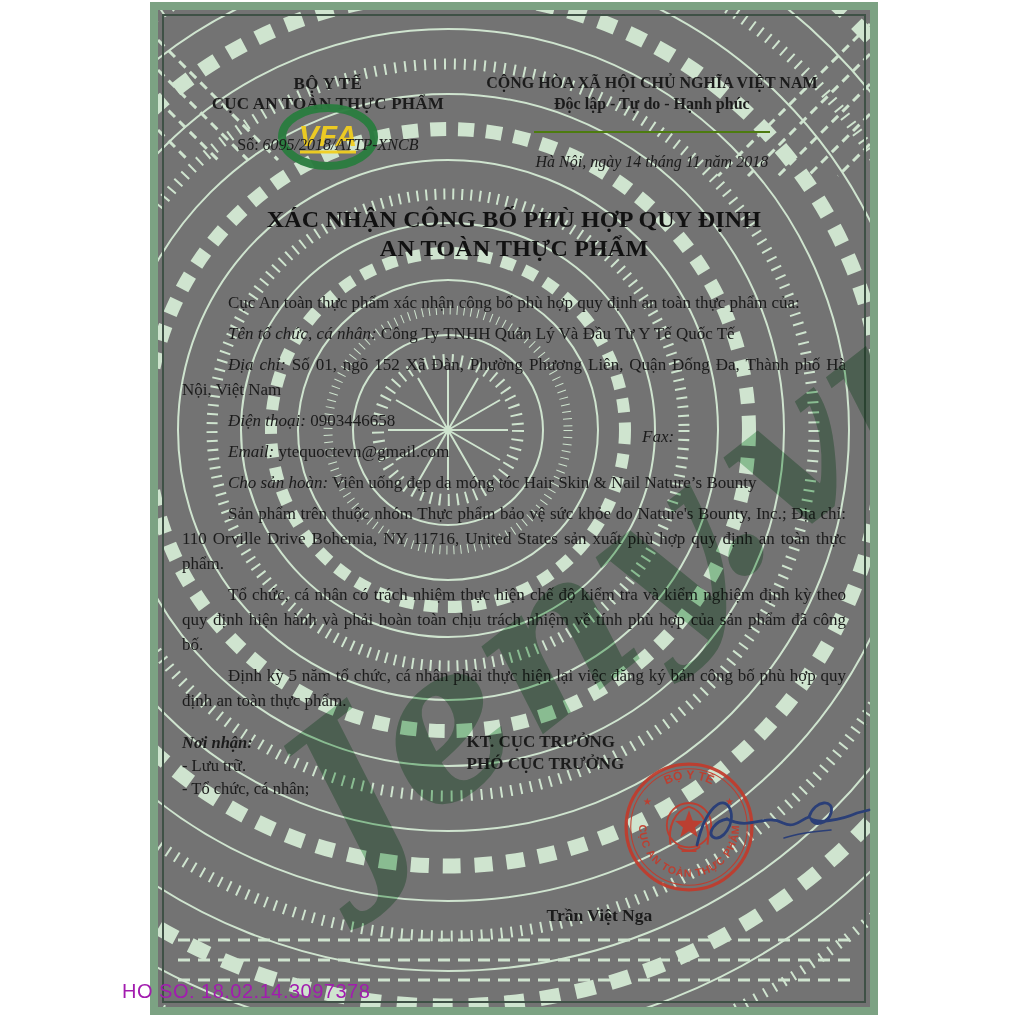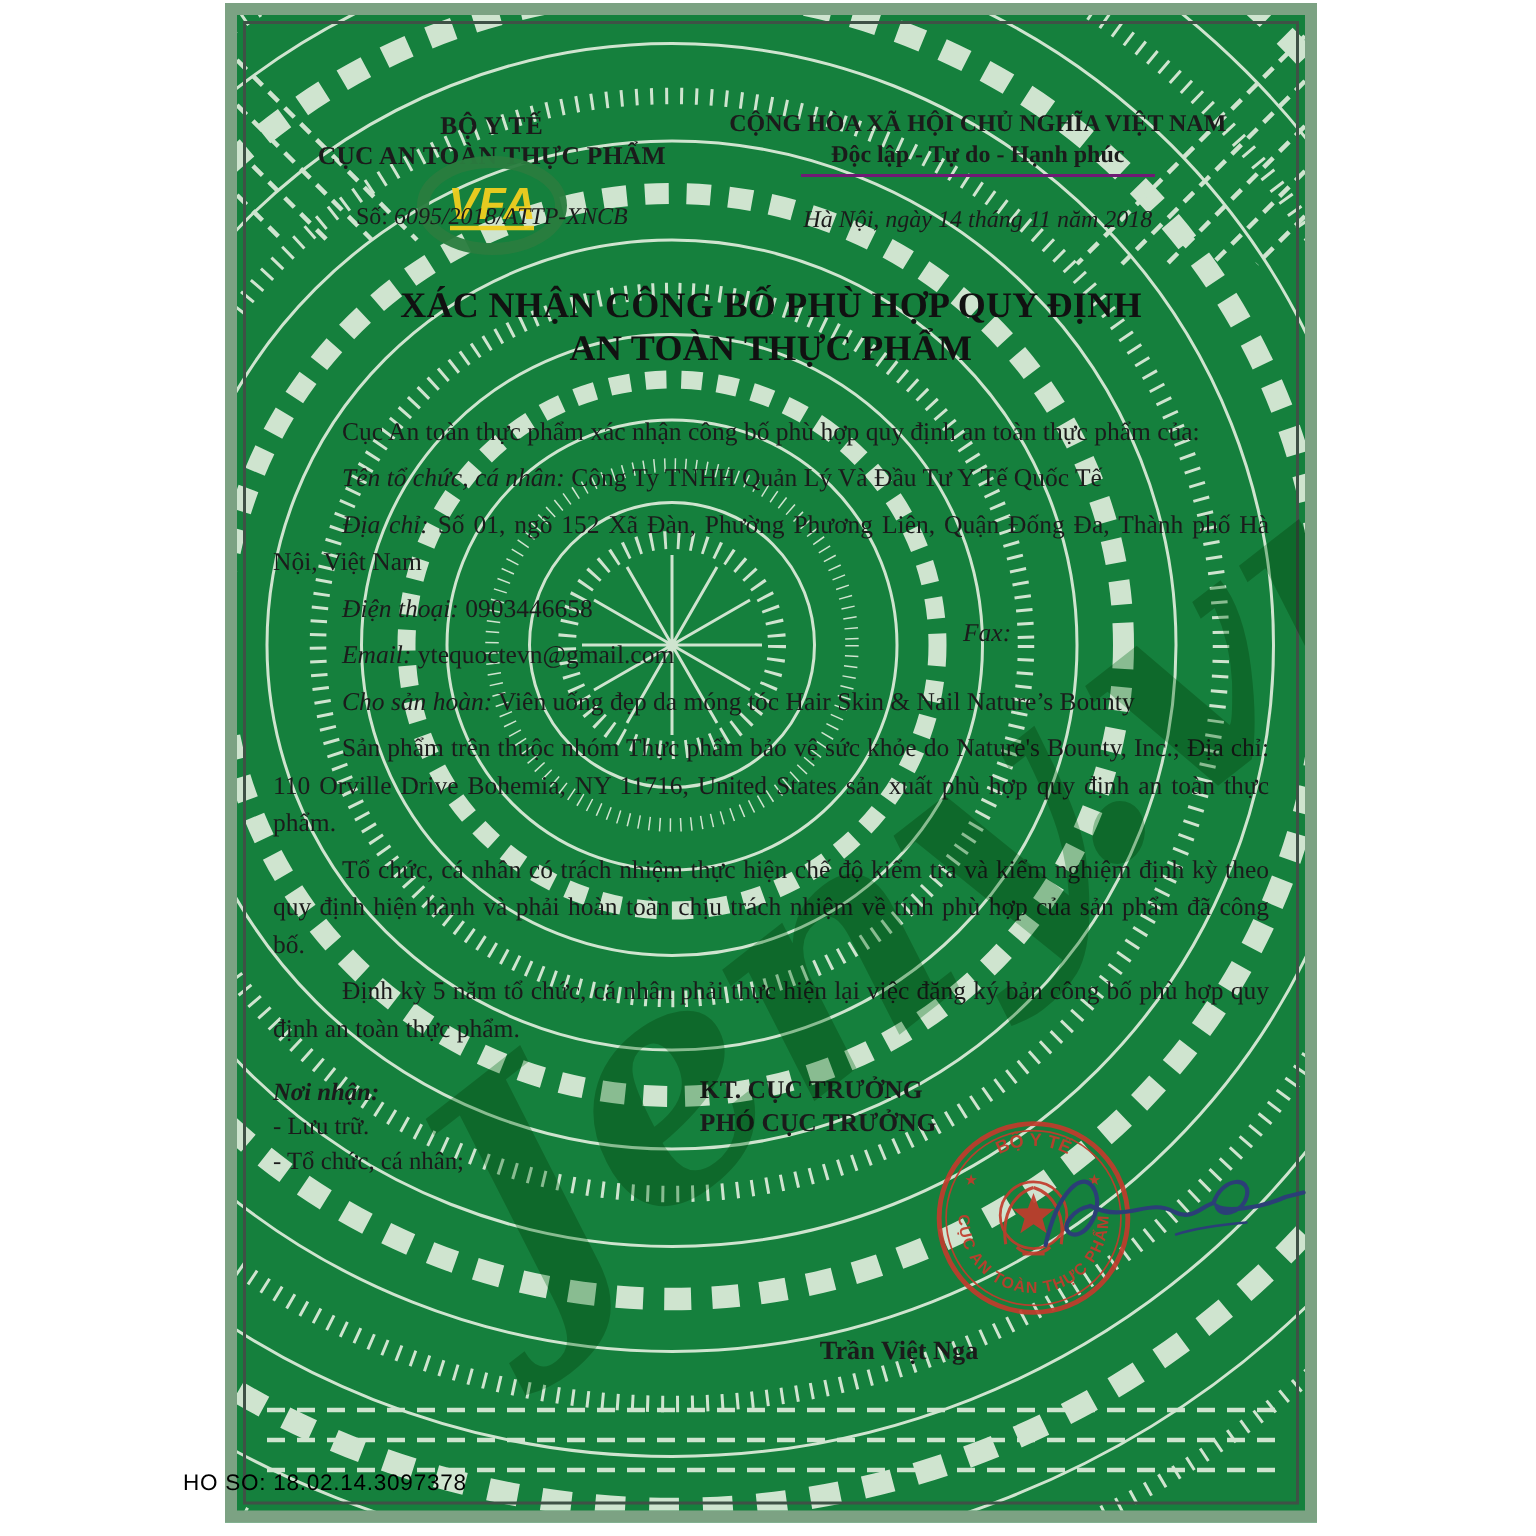--- a/index.html
+++ b/index.html
@@ -1,36 +1,36 @@
 <!DOCTYPE html>
 <html><head>
 <meta charset="utf-8">
 <style>
   html,body{margin:0;padding:0;background:#ffffff;}
   .canvas{position:relative;width:1024px;height:1024px;background:#ffffff;overflow:hidden;
           font-family:"Liberation Serif", serif;color:#1b1b1b;}
   
   .page{position:absolute;left:150px;top:2px;width:728px;height:1013px;box-sizing:border-box;
-        border:8px solid #7ca283;background:#15803d;}
+        border:8px solid #7ca283;background:#737373;}
   .inner-border{position:absolute;inset:4px;border:2px solid #3f5146;pointer-events:none;z-index:2;}
   
   .pattern{position:absolute;inset:0;z-index:0;}
   
   .content{position:absolute;inset:0;z-index:3;padding:64px 24px 0 24px;box-sizing:border-box;}
   .header-row{display:flex;align-items:flex-start;}
   .hdr-left{width:300px;margin-left:6px;text-align:center;position:relative;}
   .hdr-left .ministry{font-weight:bold;font-size:17px;letter-spacing:.3px;}
   .hdr-left .dept{font-weight:bold;font-size:17px;letter-spacing:.2px;}
   .vfa-logo{position:absolute;left:50%;top:30px;transform:translateX(-50%);z-index:0;opacity:.95;}
   .num-line{position:relative;z-index:1;margin-top:22px;font-size:16px;}
   .num-line .num-val{font-style:italic;}
   .hdr-right{margin-left:auto;margin-right:10px;width:395px;text-align:center;}
   .hdr-right .country{font-weight:bold;font-size:16px;}
   .hdr-right .motto{display:inline-block;font-weight:bold;font-size:16px;margin-top:3px;
-                    padding:0 20px 3px 20px;border-bottom:2px solid #701a75;}
+                    padding:0 20px 18px 20px;border-bottom:2px solid #4d7c0f;}
   .hdr-right .dateline{font-style:italic;font-size:16px;margin-top:20px;}
   .doc-title{margin-top:34px;text-align:center;font-weight:bold;font-size:24px;line-height:1.22;
              letter-spacing:.2px;color:#111;}
   
   .bodytext{margin-top:26px;font-size:17px;line-height:25px;}
   .bodytext p{margin:6px 0;text-indent:46px;text-align:justify;}
   .bodytext p.nojust{text-align:left;}
   .lbl{font-style:italic;}
   .phone-row{position:relative;}
   .fax{position:absolute;left:460px;top:16px;text-indent:0;}
@@ -43,21 +43,21 @@
   .seal-zone{position:relative;height:128px;}
   .seal-svg{position:absolute;left:148px;top:-22px;z-index:1;opacity:.92;}
   .sign-svg{position:absolute;left:222px;top:8px;z-index:2;}
   .signer-name{font-weight:bold;font-size:17.5px;position:relative;z-index:2;margin-top:2px;
                margin-left:80px;}
   
   .watermark{position:absolute;inset:0;z-index:4;pointer-events:none;mix-blend-mode:multiply;
              opacity:.66;}
   
   .file-ref{position:absolute;left:122px;top:980px;z-index:6;
-            font-family:"Liberation Sans", sans-serif;font-size:15px;color:#000000;letter-spacing:.5px;}
+            font-family:"Liberation Sans", sans-serif;font-size:20px;color:#a21caf;letter-spacing:.5px;}
 </style>
 </head>
 <body>
 
 <div class="canvas">
 
   <div class="page">
 
     <svg class="pattern" width="712" height="997" viewBox="0 0 712 997">
       <g stroke="#cfe4cf" fill="none">

